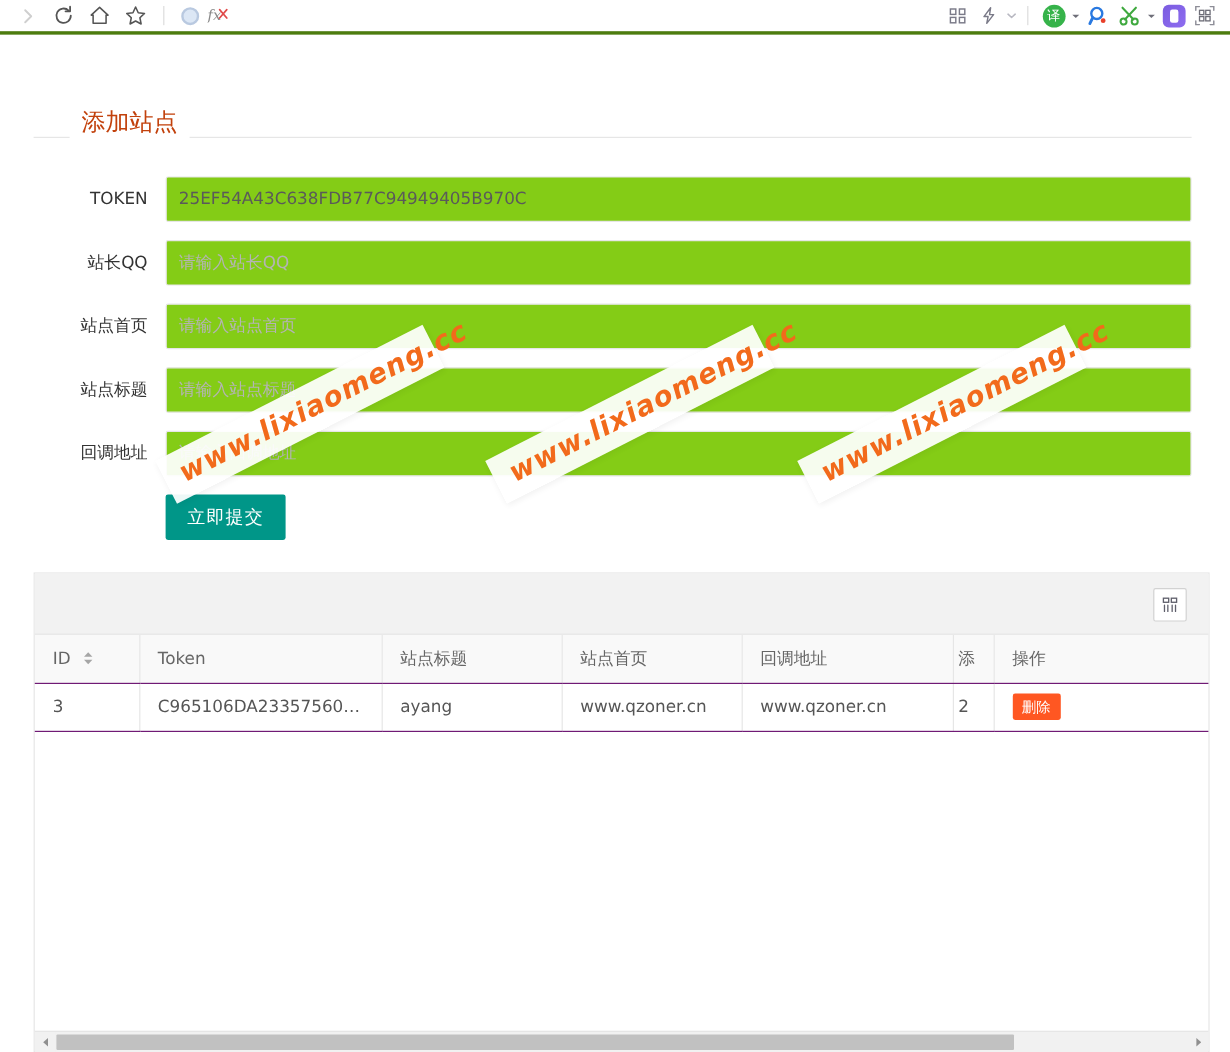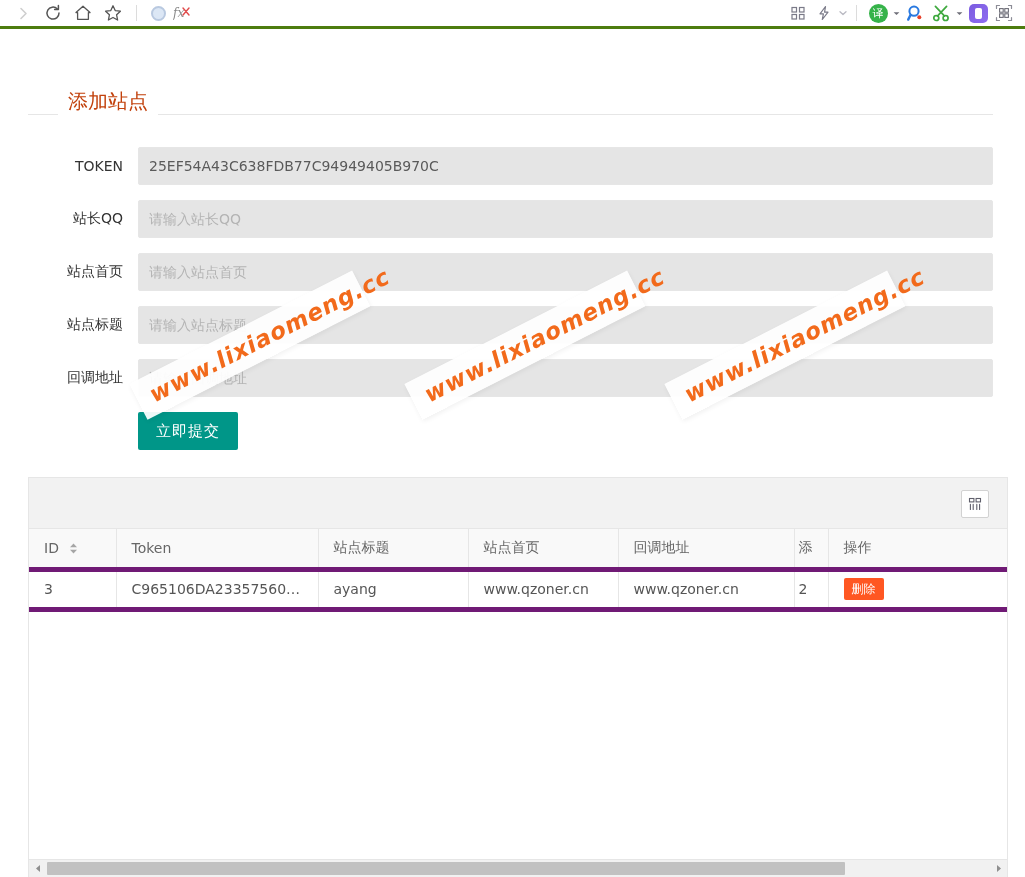--- a/index.html
+++ b/index.html
@@ -149,21 +149,21 @@
   .form-input {
     flex: 1;
     height: 38px;
     border: 1px solid #e6e6e6;
     border-radius: 2px;
     padding: 0 10px;
     box-sizing: border-box;
     font-size: 14px;
     color: #5a5a5a;
     font-family: "DejaVu Sans", sans-serif;
-    background: #e5e5e5;
+    background: #84cc16;
     outline: none;
   }
   .form-input::placeholder { color: #b4b4b4; }
 
   .btn-row { display: flex; align-items: center; margin-top: 4px; }
   .btn-spacer { width: 110px; padding-right: 15px; box-sizing: border-box; }
   .btn-submit {
     height: 38px;
     padding: 0 18px;
     background: #009688;
@@ -207,21 +207,21 @@
     border-collapse: collapse;
     table-layout: fixed;
   }
   .tbl th, .tbl td {
     text-align: left;
     padding: 0 15px;
     font-size: 14px;
     font-weight: normal;
     font-family: "DejaVu Sans", sans-serif;
     border-right: 1px solid #e6e6e6;
-    border-bottom: 5px solid #701a75;
+    border-bottom: 1px solid #701a75;
     box-sizing: border-box;
     overflow: hidden;
     white-space: nowrap;
     text-overflow: ellipsis;
   }
   .tbl th {
     height: 40px;
     color: #666;
     background: #f9f9f9;
   }

